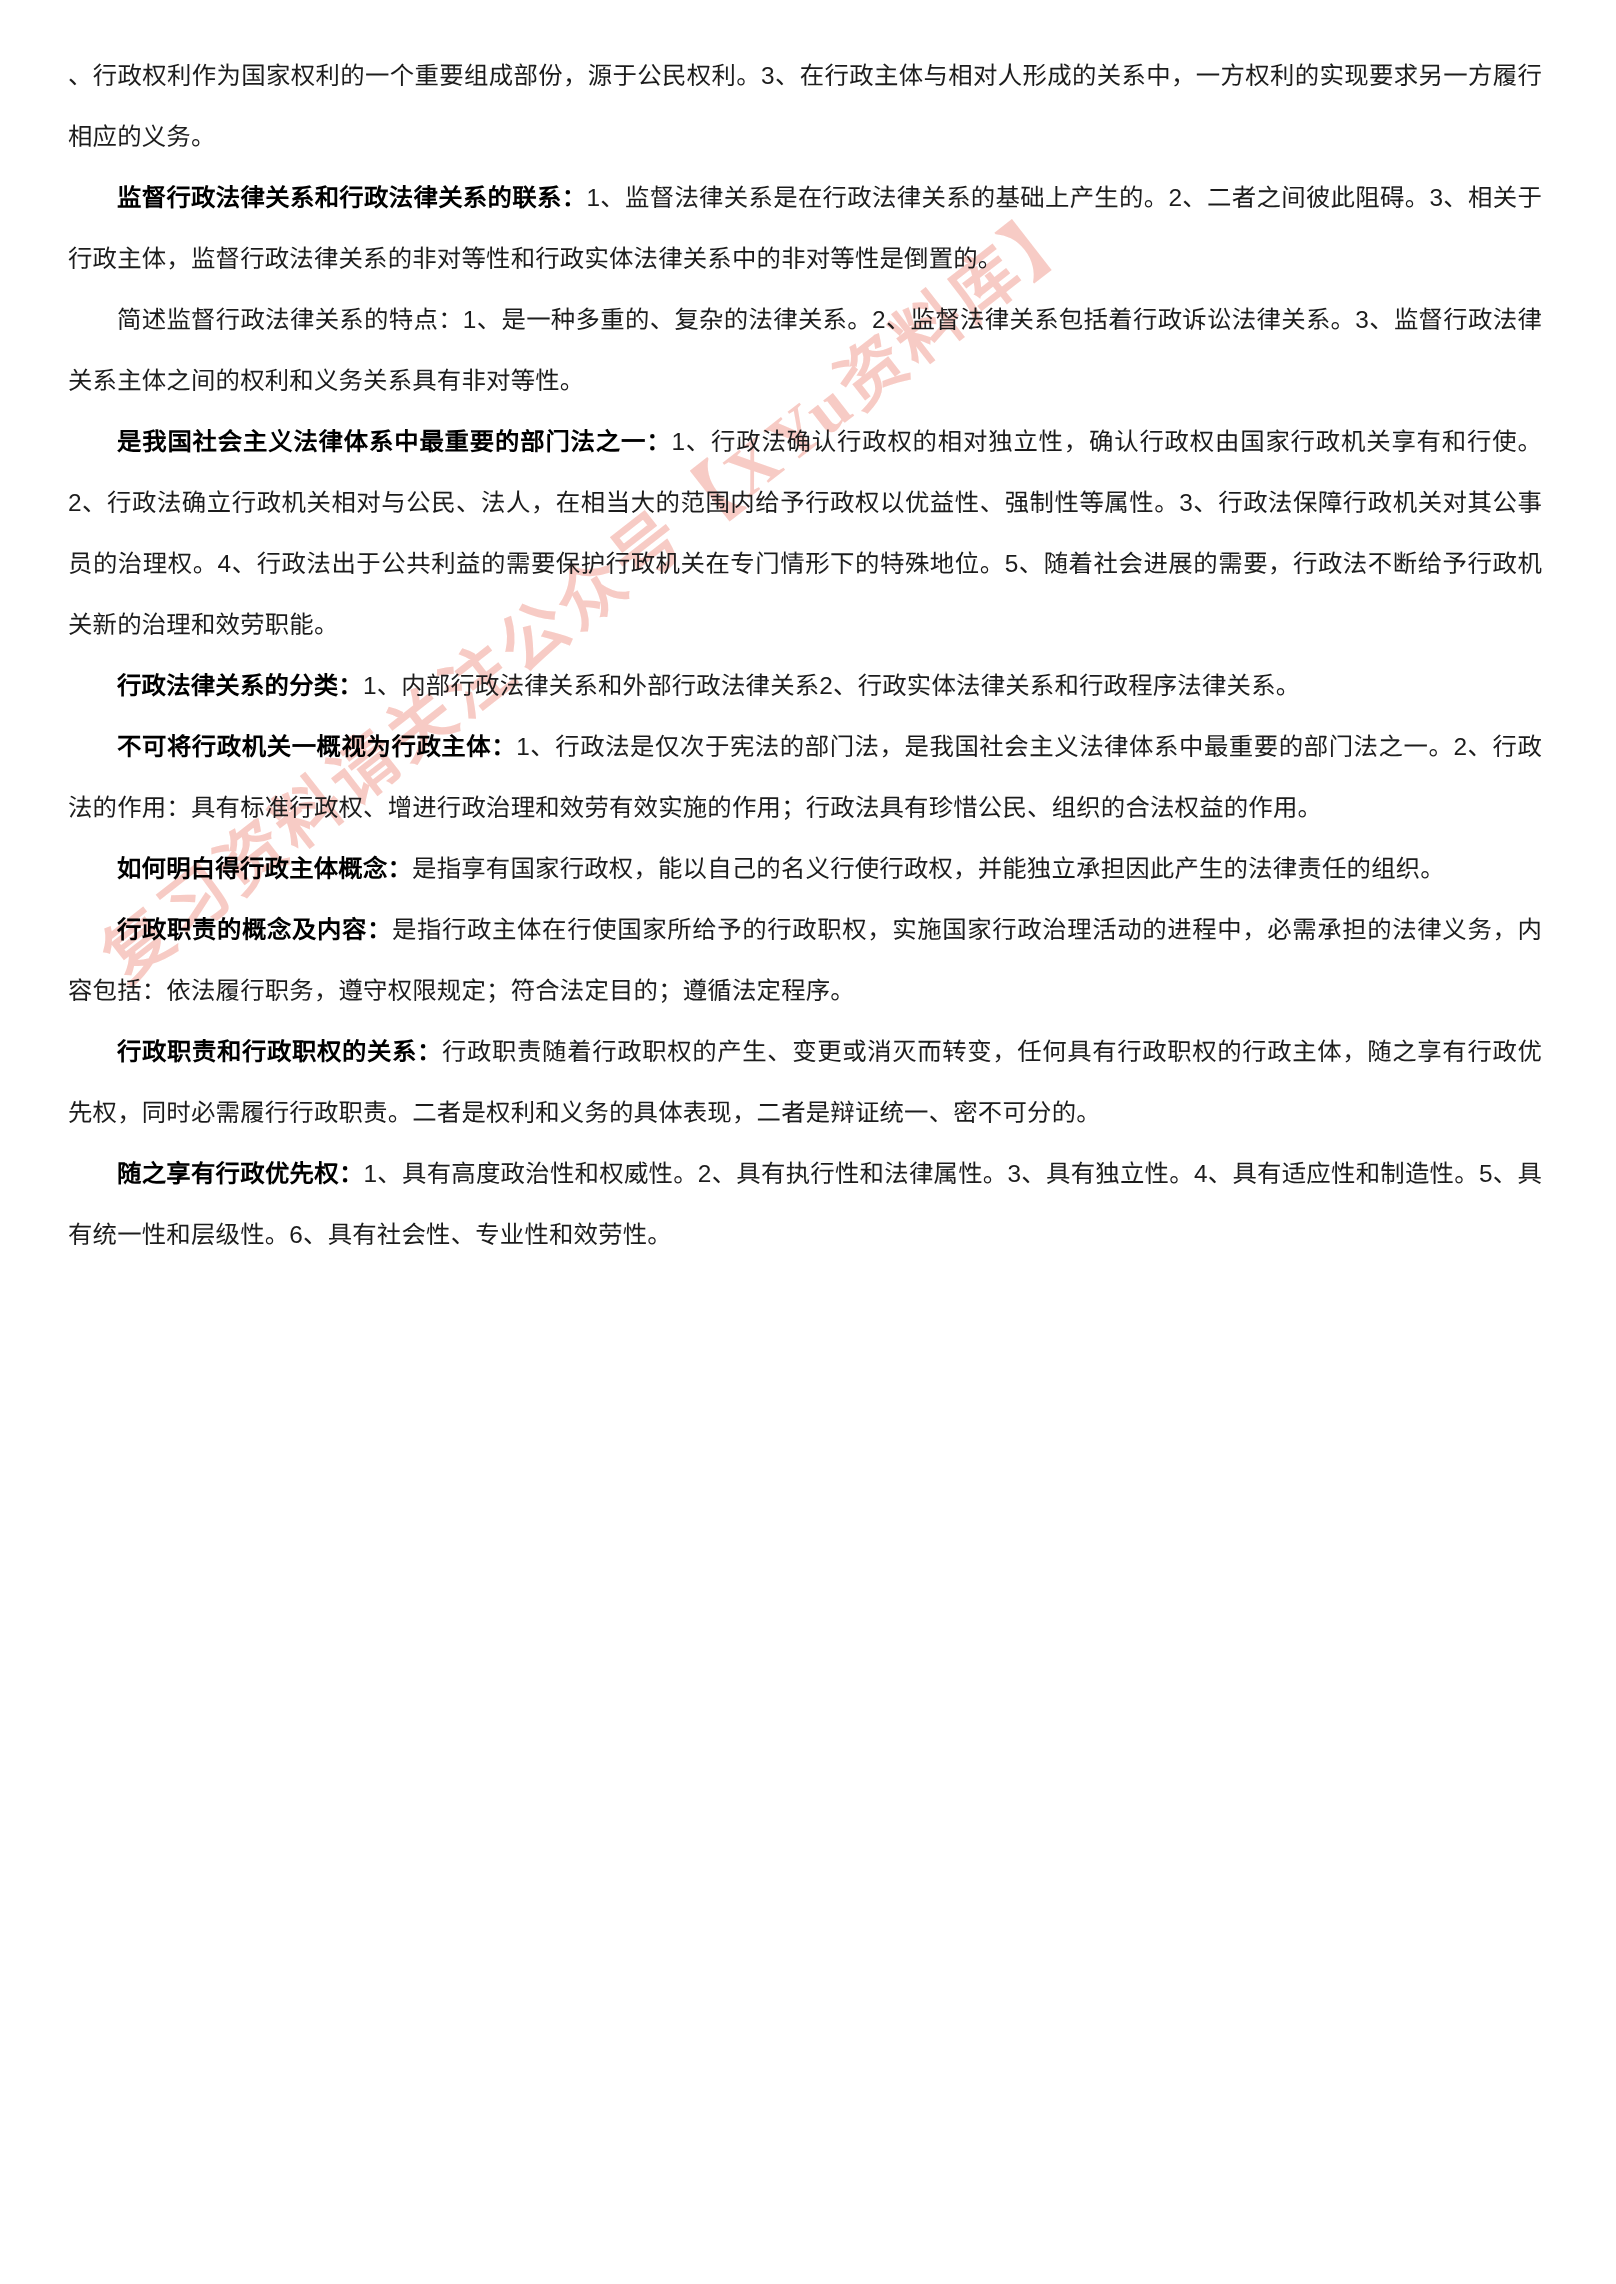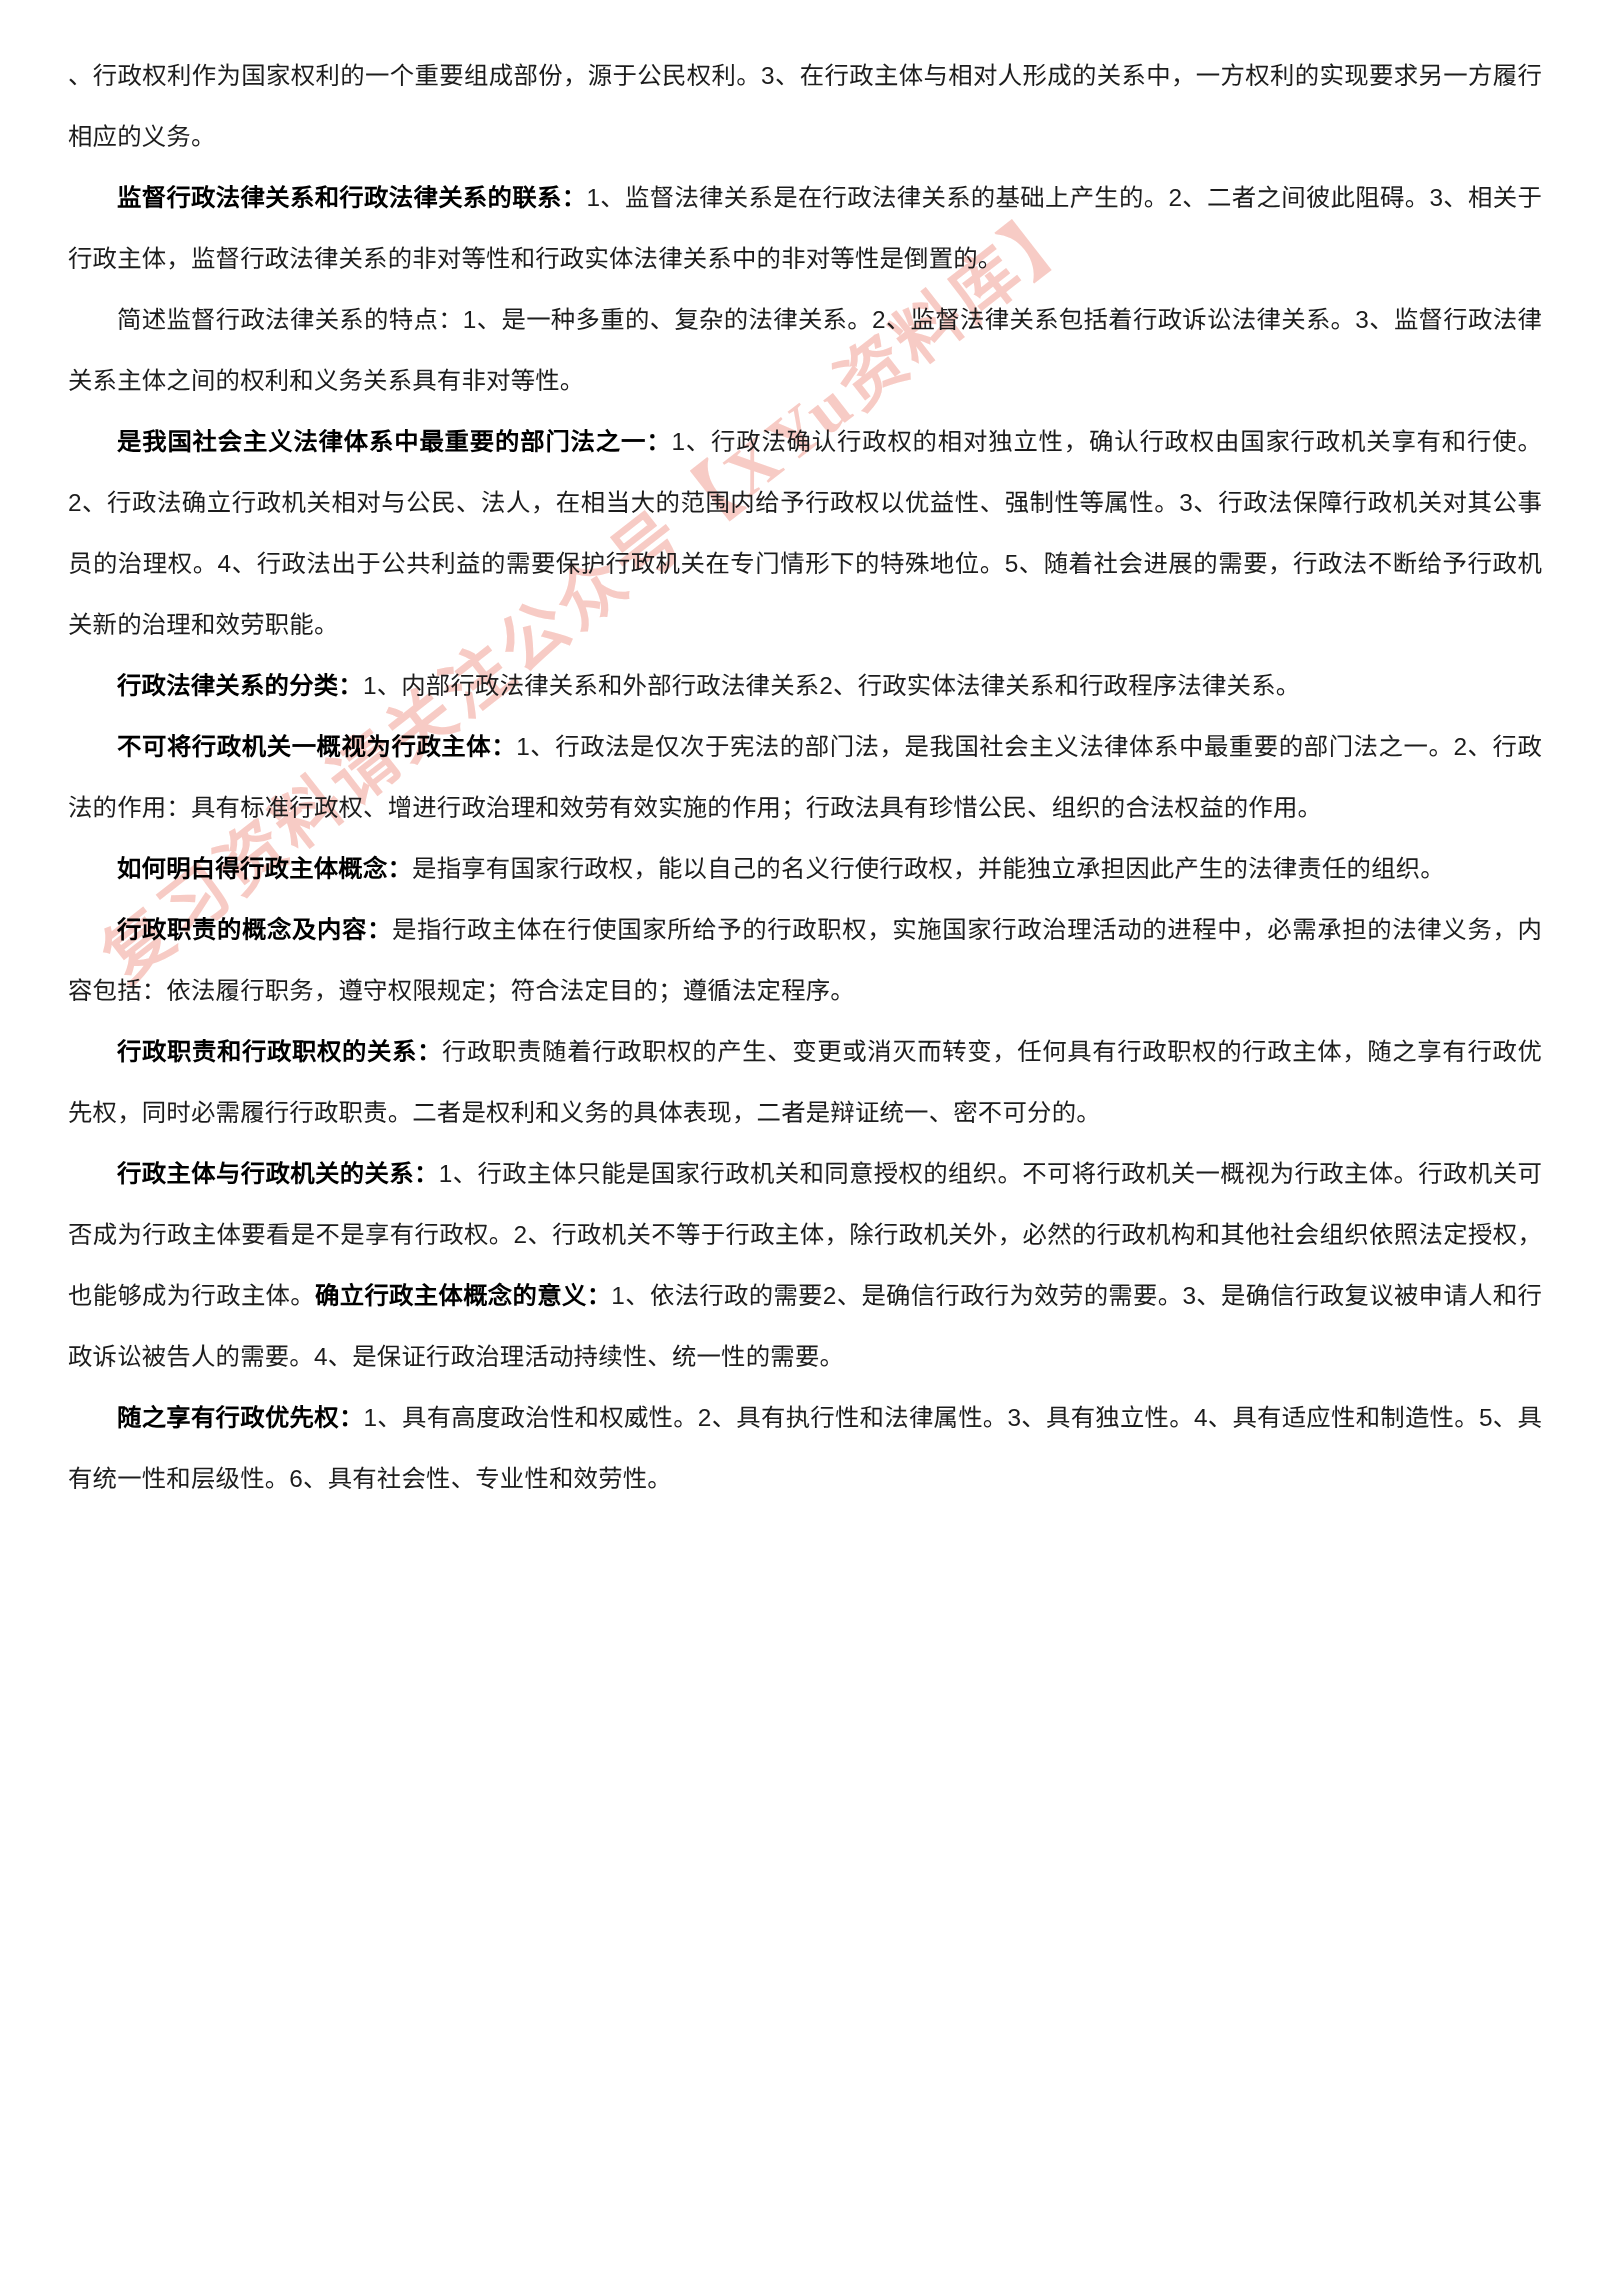--- a/index.html
+++ b/index.html
@@ -109,23 +109,20 @@
     </p>
 
     <p class="para indent">
       <b class="hd">行政职责的概念及内容：</b><span>是指行政主体在行使国家所给予的行政职权，实施国家行政治理活动的进程中，必需承担的法律义务，内容包括：依法履行职务，遵守权限规定；符合法定目的；遵循法定程序。</span>
     </p>
 
     <p class="para indent">
       <b class="hd">行政职责和行政职权的关系：</b><span>行政职责随着行政职权的产生、变更或消灭而转变，任何具有行政职权的行政主体，随之享有行政优先权，同时必需履行行政职责。二者是权利和义务的具体表现，二者是辩证统一、密不可分的。</span>
     </p>
 
-    <p class="para indent">
-      <b class="hd">行政主体与行政机关的关系：</b><span>1、行政主体只能是国家行政机关和同意授权的组织。不可将行政机关一概视为行政主体。行政机关可否成为行政主体要看是不是享有行政权。2、行政机关不等于行政主体，除行政机关外，必然的行政机构和其他社会组织依照法定授权，也能够成为行政主体。</span><b class="hd">确立行政主体概念的意义：</b><span>1、依法行政的需要2、是确信行政行为效劳的需要。3、是确信行政复议被申请人和行政诉讼被告人的需要。4、是保证行政治理活动持续性、统一性的需要。</span>
-    </p>
 
     <p class="para indent">
       <b class="hd">随之享有行政优先权：</b><span>1、具有高度政治性和权威性。2、具有执行性和法律属性。3、具有独立性。4、具有适应性和制造性。5、具有统一性和层级性。6、具有社会性、专业性和效劳性。</span>
     </p>
 
   </div>
 </div>
 
 
 </body></html>

